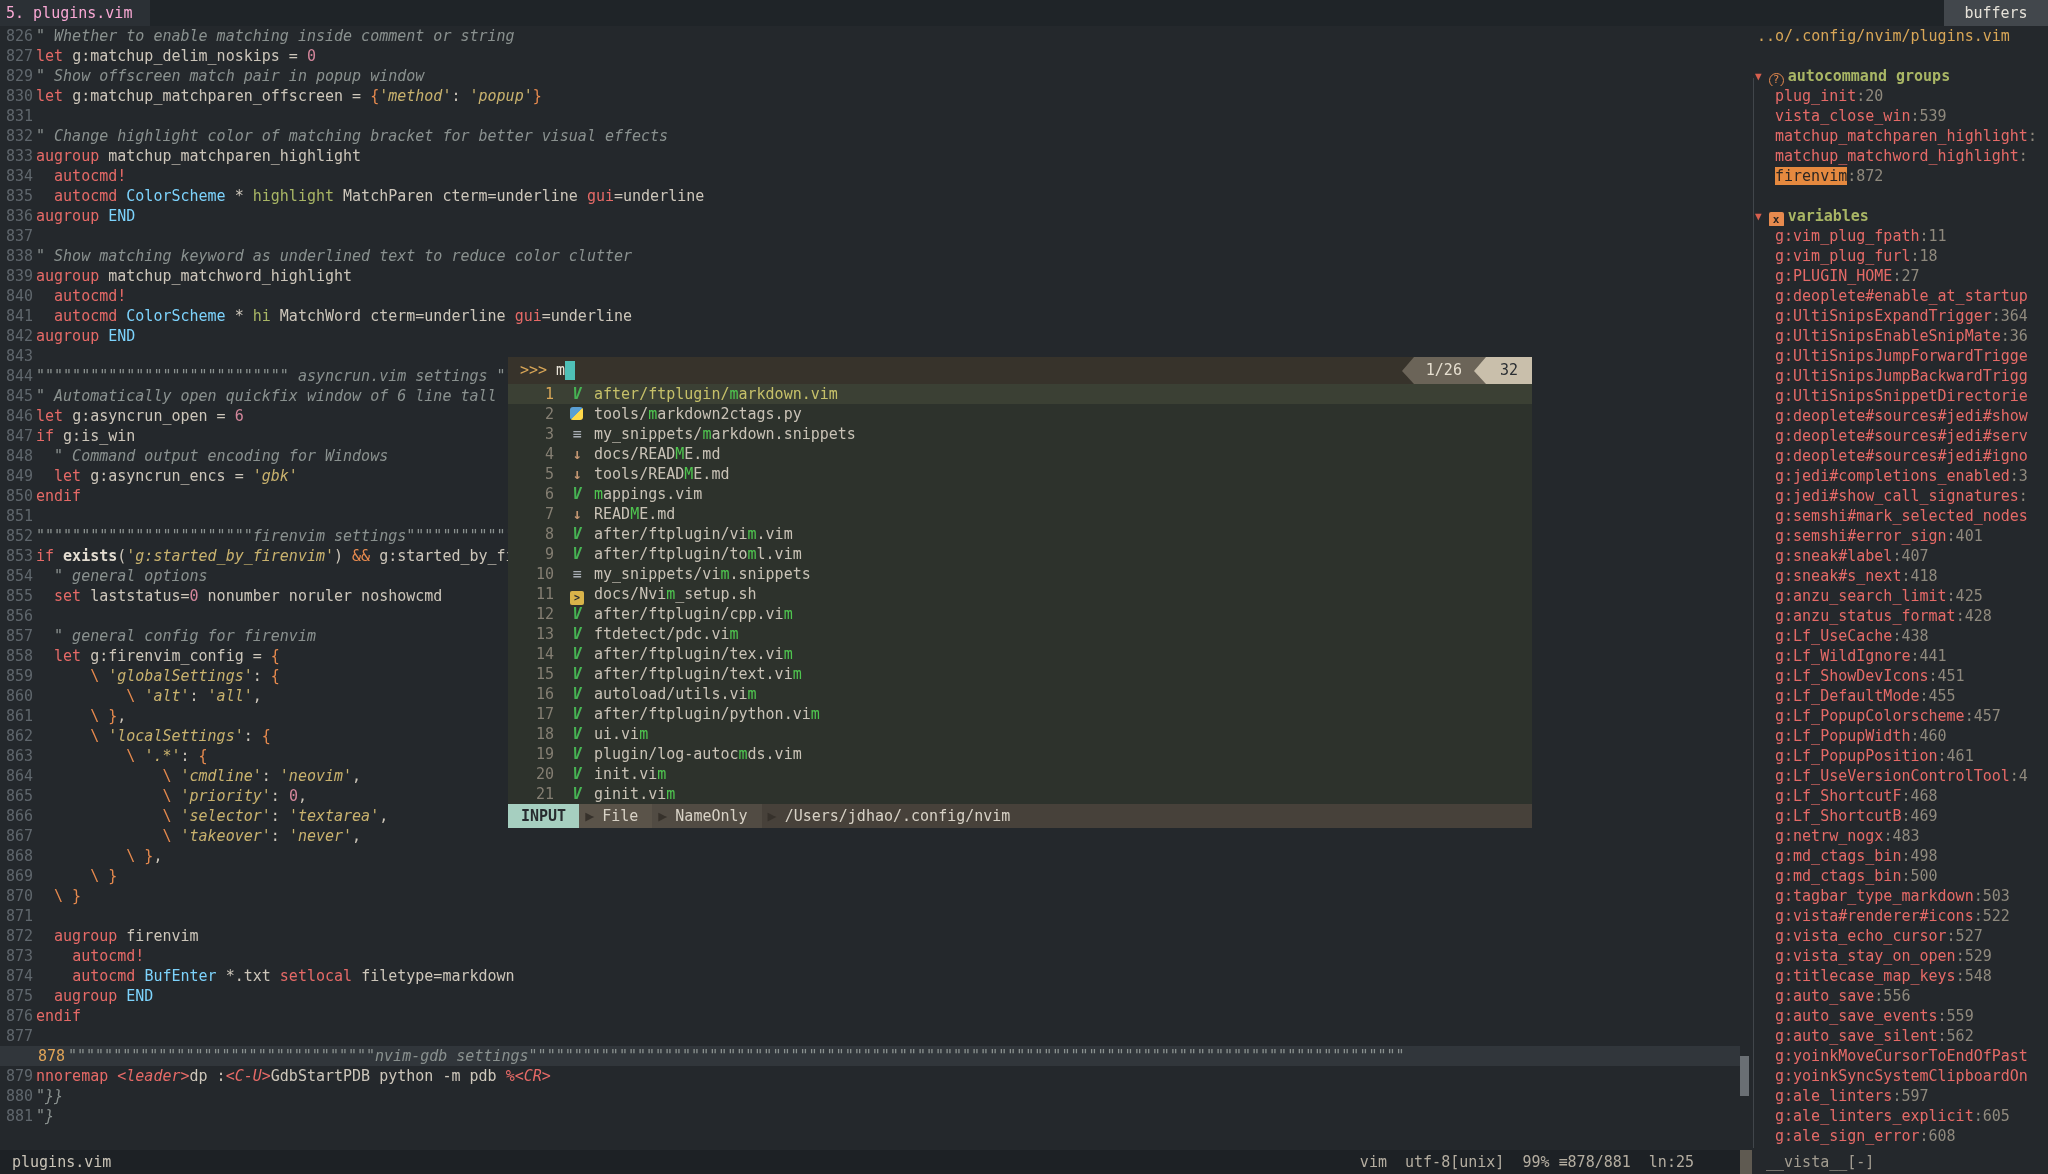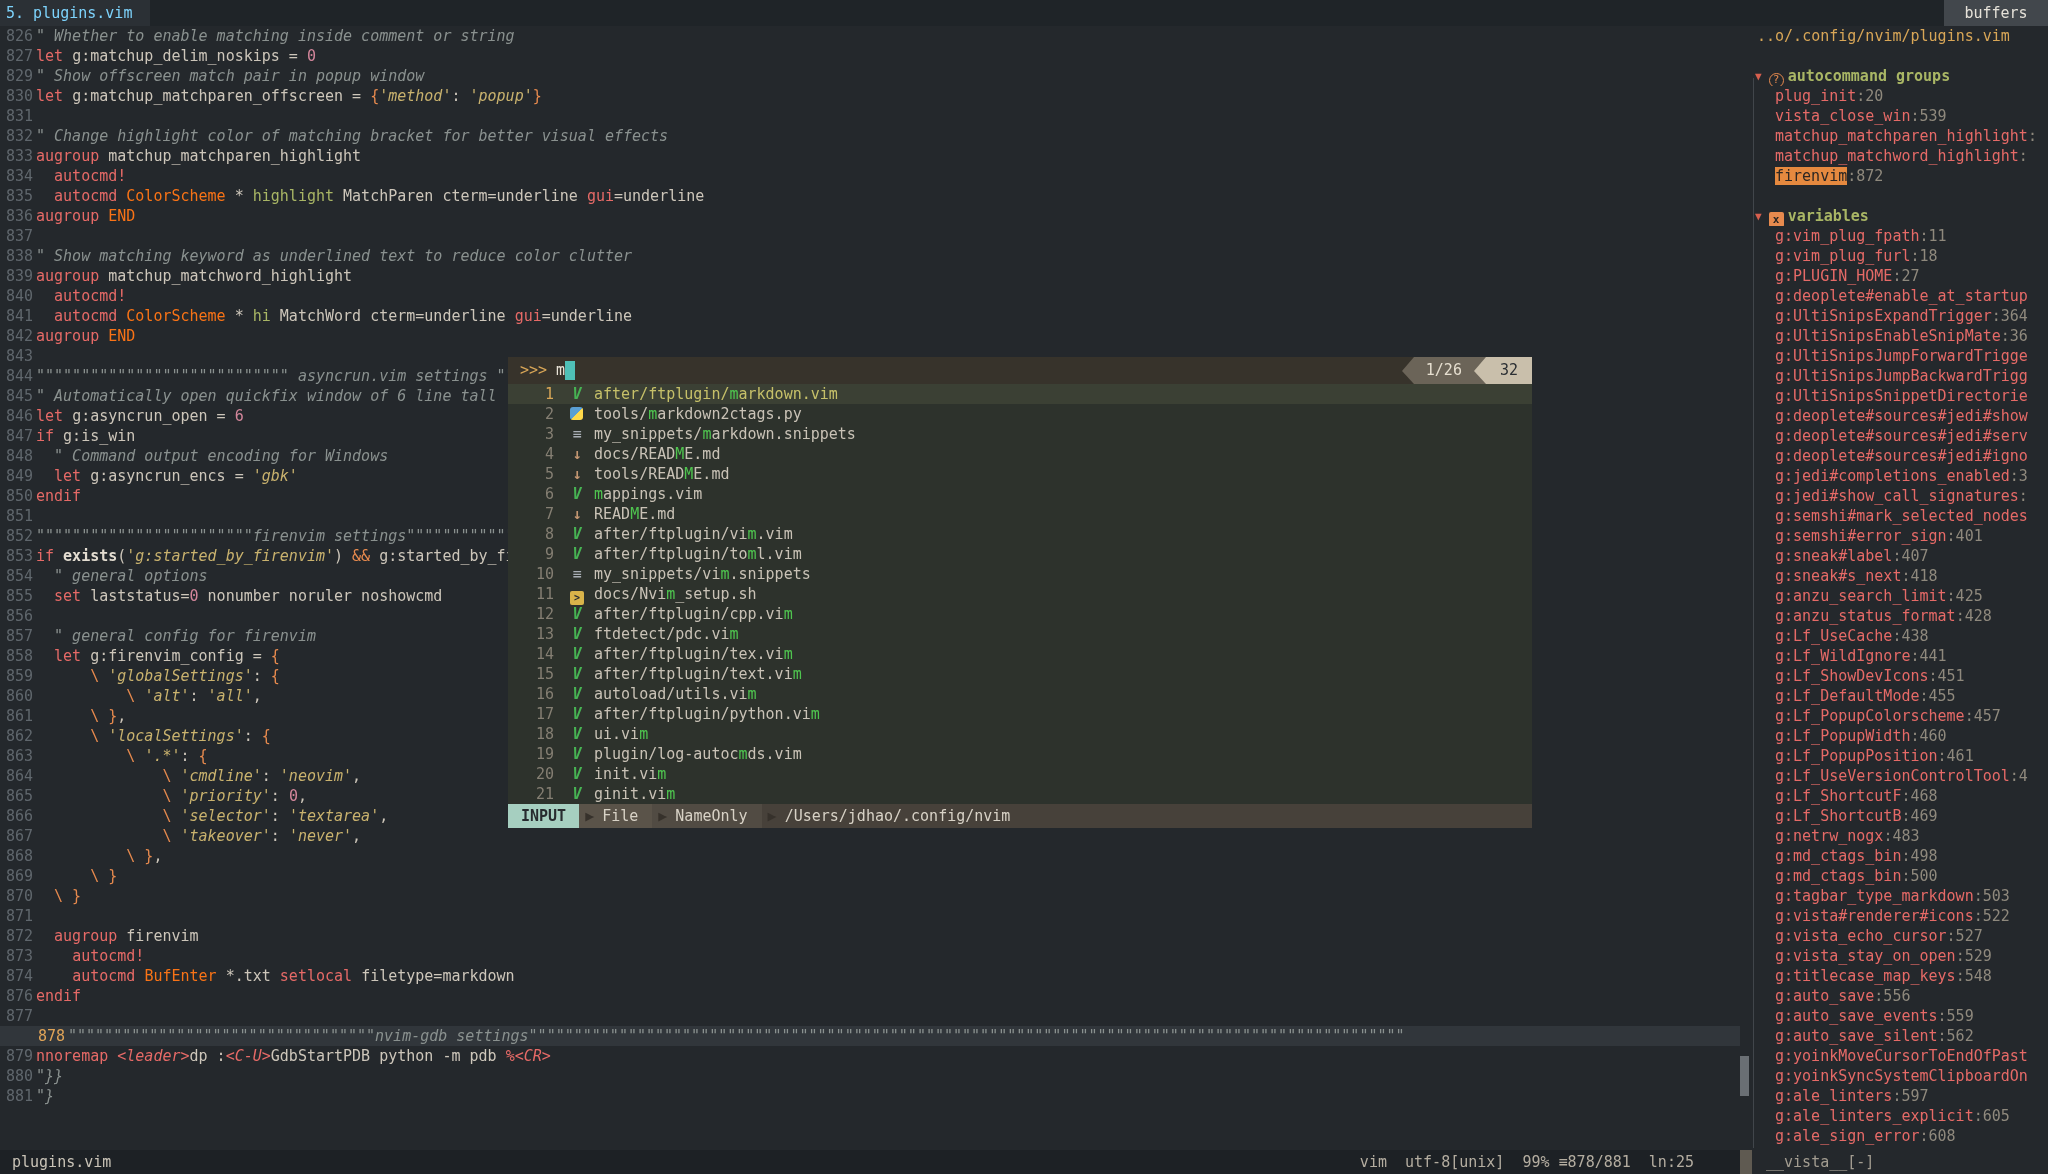--- a/index.html
+++ b/index.html
@@ -6,35 +6,35 @@
   html,body { width:2048px; height:1174px; overflow:hidden; }
   body {
     background:#24282c;
     font-family:"DejaVu Sans Mono", monospace;
     font-size:15px;
     position:relative;
     color:#cdc6ba;
   }
   
   .tabline { position:absolute; top:0; left:0; width:2048px; height:26px; background:#1f2428; }
-  .tab-active { display:inline-block; height:26px; line-height:26px; padding:0 18px 0 6px; background:#2b3035; color:#7dd3fc; }
+  .tab-active { display:inline-block; height:26px; line-height:26px; padding:0 18px 0 6px; background:#2b3035; color:#f9a8d4; }
   .buffers-tab { position:absolute; right:0; top:0; width:104px; height:26px; line-height:26px; text-align:center; background:#42474c; color:#e6e2d9; }
   
   #editor { position:absolute; top:26px; left:0; width:1740px; overflow:hidden; }
   .line { height:20px; line-height:20px; white-space:pre; width:1740px; }
   .line.cur { background:#31363b; }
   .ln { display:inline-block; width:36px; padding-left:6px; color:#60676d; }
   .line.cur .ln { color:#e0a458;margin-left:32px; }
   .sk { color:#e66a67; }
   .sf { color:#cdc6ba; }
   .ss { color:#c9b26e; font-style:italic; }
   .sn { color:#d3869b; }
   .sc { color:#8a918f; font-style:italic; }
   .sg { color:#a9b665; }
-  .sy { color:#f97316; }
+  .sy { color:#7dd3fc; }
   .so { color:#e78a4e; }
   .sb { color:#e4ddd1; font-weight:bold; }
   .si { color:#e66a67; font-style:italic; }
   
   #popup { position:absolute; left:508px; top:357px; width:1024px; z-index:5; }
   .phead { height:27px; background:#37332b; display:flex; align-items:stretch; line-height:27px; }
   .prompt { color:#d8a657; padding-left:12px; }
   .pquery { color:#e8e3d7; padding-left:9px; }
   .pcursor { width:10px; height:19px; background:#4fc0b7; align-self:center; }
   .bwrap { margin-left:auto; display:flex; align-items:stretch; }
@@ -135,20 +135,21 @@
     <div class="line"><span class="ln">865</span><span class="sf">              </span><span class="so">\ </span><span class="ss">'priority'</span><span class="sf">: </span><span class="sn">0</span><span class="sf">,</span></div>
     <div class="line"><span class="ln">866</span><span class="sf">              </span><span class="so">\ </span><span class="ss">'selector'</span><span class="sf">: </span><span class="ss">'textarea'</span><span class="sf">,</span></div>
     <div class="line"><span class="ln">867</span><span class="sf">              </span><span class="so">\ </span><span class="ss">'takeover'</span><span class="sf">: </span><span class="ss">'never'</span><span class="sf">,</span></div>
     <div class="line"><span class="ln">868</span><span class="sf">          </span><span class="so">\ }</span><span class="sf">,</span></div>
     <div class="line"><span class="ln">869</span><span class="sf">      </span><span class="so">\ }</span></div>
     <div class="line"><span class="ln">870</span><span class="sf">  </span><span class="so">\ }</span></div>
     <div class="line"><span class="ln">871</span></div>
     <div class="line"><span class="ln">872</span><span class="sf">  </span><span class="sk">augroup </span><span class="sf">firenvim</span></div>
     <div class="line"><span class="ln">873</span><span class="sf">    </span><span class="sk">autocmd!</span></div>
     <div class="line"><span class="ln">874</span><span class="sf">    </span><span class="sk">autocmd </span><span class="sy">BufEnter </span><span class="sf">*.txt </span><span class="sk">setlocal </span><span class="sf">filetype=markdown</span></div>
+    <div class="line"><span class="ln">875</span><span class="sf">  </span><span class="sk">augroup </span><span class="sy">END</span></div>
     <div class="line"><span class="ln">876</span><span class="sk">endif</span></div>
     <div class="line"><span class="ln">877</span></div>
     <div class="line cur"><span class="ln">878</span><span class="sc">""""""""""""""""""""""""""""""""""nvim-gdb settings"""""""""""""""""""""""""""""""""""""""""""""""""""""""""""""""""""""""""""""""""""""""""""""""""</span></div>
     <div class="line"><span class="ln">879</span><span class="sk">nnoremap </span><span class="si">&lt;leader&gt;</span><span class="sf">dp :</span><span class="si">&lt;C-U&gt;</span><span class="sf">GdbStartPDB python -m pdb </span><span class="sk">%</span><span class="si">&lt;CR&gt;</span></div>
     <div class="line"><span class="ln">880</span><span class="sc">"}}</span></div>
     <div class="line"><span class="ln">881</span><span class="sc">"}</span></div>
   </div>
 
 <div id="popup">
   <div class="phead">

